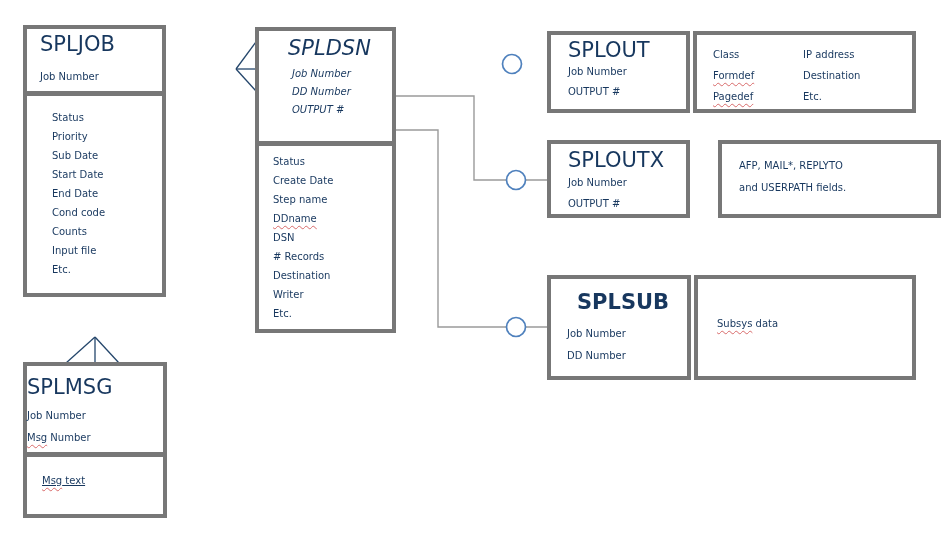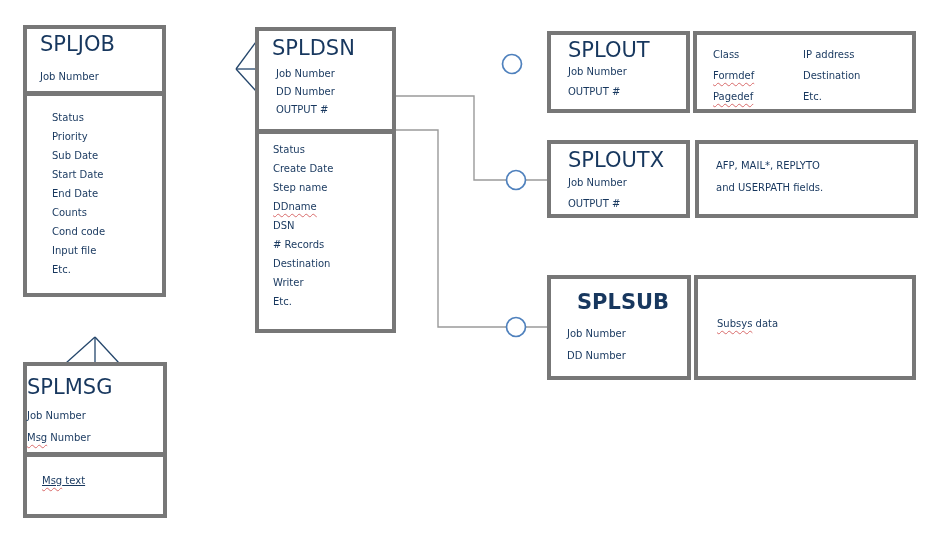--- a/index.html
+++ b/index.html
@@ -63,29 +63,29 @@
     <div class="e-header" style="height:67px;padding:4px 0 0 13px;">
       <div class="e-title">SPLJOB</div>
       <div class="e-text" style="margin-top:11px;">Job Number</div>
     </div>
     <div style="padding:12px 0 0 25px;">
       <div class="e-text">Status</div>
       <div class="e-text">Priority</div>
       <div class="e-text">Sub Date</div>
       <div class="e-text">Start Date</div>
       <div class="e-text">End Date</div>
+      <div class="e-text">Cond code</div>
       <div class="e-text">Counts</div>
-      <div class="e-text">Cond code</div>
       <div class="e-text">Input file</div>
       <div class="e-text">Etc.</div>
     </div>
   </div>
 
   <div class="box" style="left:255px;top:27px;width:141px;height:306px;">
-    <div class="e-header" style="height:103px;padding:6px 0 0 13px;">
+    <div class="e-header" style="height:115px;padding:6px 0 0 29px;font-style:italic;">
       <div class="e-title">SPLDSN</div>
       <div style="margin-top:5px;padding-left:4px;">
         <div class="e-text" style="line-height:18px;">Job Number</div>
         <div class="e-text" style="line-height:18px;">DD Number</div>
         <div class="e-text" style="line-height:18px;">OUTPUT #</div>
       </div>
     </div>
     <div style="padding:6px 0 0 14px;">
       <div class="e-text">Status</div>
       <div class="e-text">Create Date</div>
@@ -117,21 +117,21 @@
       <div class="e-text lh21">Etc.</div>
     </div>
   </div>
 
   <div class="box" style="left:547px;top:140px;width:143px;height:78px;padding:5px 0 0 17px;">
     <div class="e-title">SPLOUTX</div>
     <div class="e-text lh21">Job Number</div>
     <div class="e-text lh21">OUTPUT #</div>
   </div>
 
-  <div class="box" style="left:695px;top:140px;width:223px;height:78px;padding:11px 0 0 17px;">
+  <div class="box" style="left:718px;top:140px;width:223px;height:78px;padding:11px 0 0 17px;">
     <div class="e-text lh22">AFP, MAIL*, REPLYTO</div>
     <div class="e-text lh22">and USERPATH fields.</div>
   </div>
 
   <div class="box" style="left:547px;top:275px;width:144px;height:105px;padding:12px 0 0 16px;">
     <div class="e-title" style="padding-left:10px;font-weight:bold;">SPLSUB</div>
     <div style="margin-top:9px;">
       <div class="e-text lh22">Job Number</div>
       <div class="e-text lh22">DD Number</div>
     </div>

